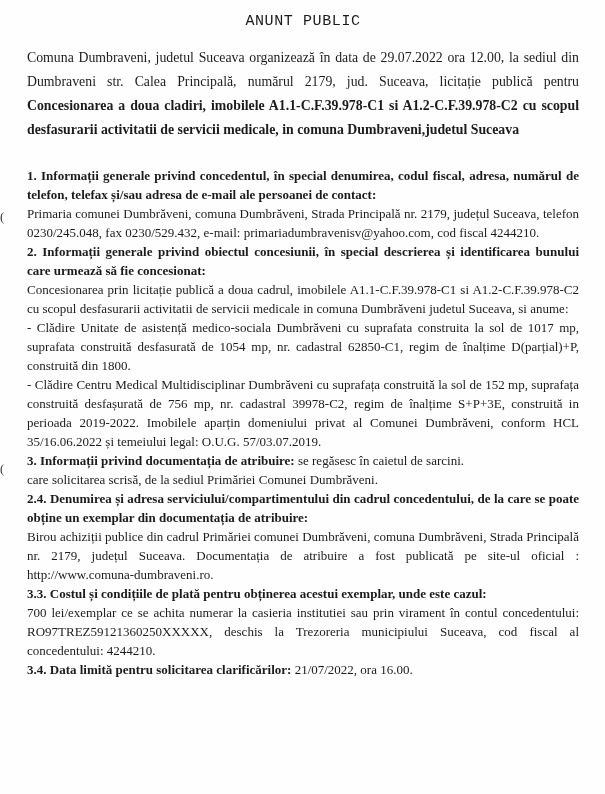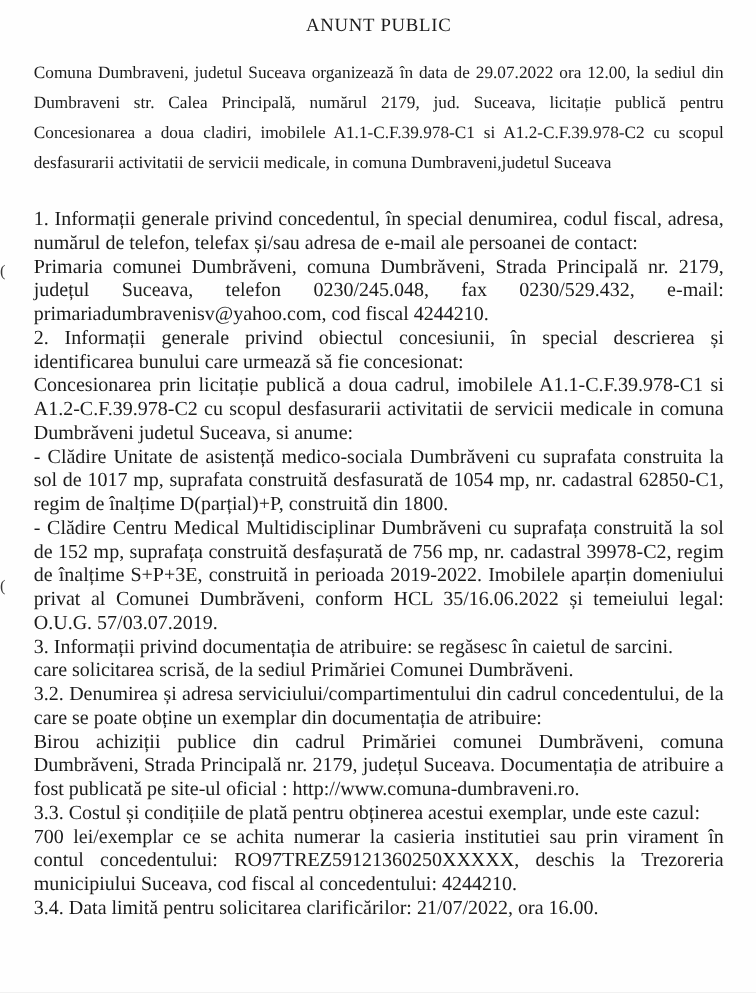--- a/index.html
+++ b/index.html
@@ -18,36 +18,37 @@
     left: 27px;
     right: 26px;
     top: 0;
   }
   .title {
     margin-top: 13px;
     text-align: center;
     font-size: 15px;
     font-weight: normal;
     letter-spacing: 0.6px;
+    font-family: Liberation Mono, monospace;
   }
   .intro {
     margin-top: 16px;
     font-size: 13.8px;
     line-height: 24px;
     text-align: justify;
   }
   .body-block {
     margin-top: 24px;
   }
   .body-block p {
-    font-size: 16px;
+    font-size: 13px;
     line-height: 19px;
     text-align: justify;
   }
-  .b { font-weight: normal; }
+  .b { font-weight: bold; }
   .margin-mark {
     position: absolute;
     left: 0px;
     font-size: 13px;
     color: #3a3a3a;
   }
   .mm1 { top: 209px; }
   .mm2 { top: 461px; }
 </style>
 </head>
@@ -71,21 +72,21 @@
 
       <p class="b">2. Informații generale privind obiectul concesiunii, în special descrierea și identificarea bunului care urmează să fie concesionat:</p>
       <p>Concesionarea prin licitație publică a doua cadrul, imobilele A1.1-C.F.39.978-C1 si A1.2-C.F.39.978-C2 cu scopul desfasurarii activitatii de servicii medicale in comuna Dumbrăveni judetul Suceava, si anume:</p>
       <p>- Clădire Unitate de asistență medico-sociala Dumbrăveni cu suprafata construita la sol de 1017 mp, suprafata construită desfasurată de 1054 mp, nr. cadastral 62850-C1, regim de înalțime D(parțial)+P, construită din 1800.</p>
       <p>- Clădire Centru Medical Multidisciplinar Dumbrăveni cu suprafața construită la sol de 152 mp, suprafața construită desfașurată de 756 mp, nr. cadastral 39978-C2, regim de înalțime S+P+3E, construită in perioada 2019-2022. Imobilele aparțin domeniului privat al Comunei Dumbrăveni, conform HCL 35/16.06.2022 și temeiului legal: O.U.G. 57/03.07.2019.</p>
 
       <p><span class="b">3. Informații privind documentația de atribuire:</span><span> se regăsesc în caietul de sarcini.</span></p>
 
       <p>care solicitarea scrisă, de la sediul Primăriei Comunei Dumbrăveni.</p>
 
-      <p class="b">3.2. Denumirea și adresa serviciului/compartimentului din cadrul concedentului, de la care se poate obține un exemplar din documentația de atribuire:</p>
+      <p class="b">2.4. Denumirea și adresa serviciului/compartimentului din cadrul concedentului, de la care se poate obține un exemplar din documentația de atribuire:</p>
       <p>Birou achiziții publice din cadrul Primăriei comunei Dumbrăveni, comuna Dumbrăveni, Strada Principală nr. 2179, județul Suceava. Documentația de atribuire a fost publicată pe site-ul oficial : http://www.comuna-dumbraveni.ro.</p>
 
       <p class="b">3.3. Costul și condițiile de plată pentru obținerea acestui exemplar, unde este cazul:</p>
       <p>700 lei/exemplar ce se achita numerar la casieria institutiei sau prin virament în contul concedentului: RO97TREZ59121360250XXXXX, deschis la Trezoreria municipiului Suceava, cod fiscal al concedentului: 4244210.</p>
 
       <p><span class="b">3.4. Data limită pentru solicitarea clarificărilor:</span><span> 21/07/2022, ora 16.00.</span></p>
 
     </div>
   </div>
 </div>

